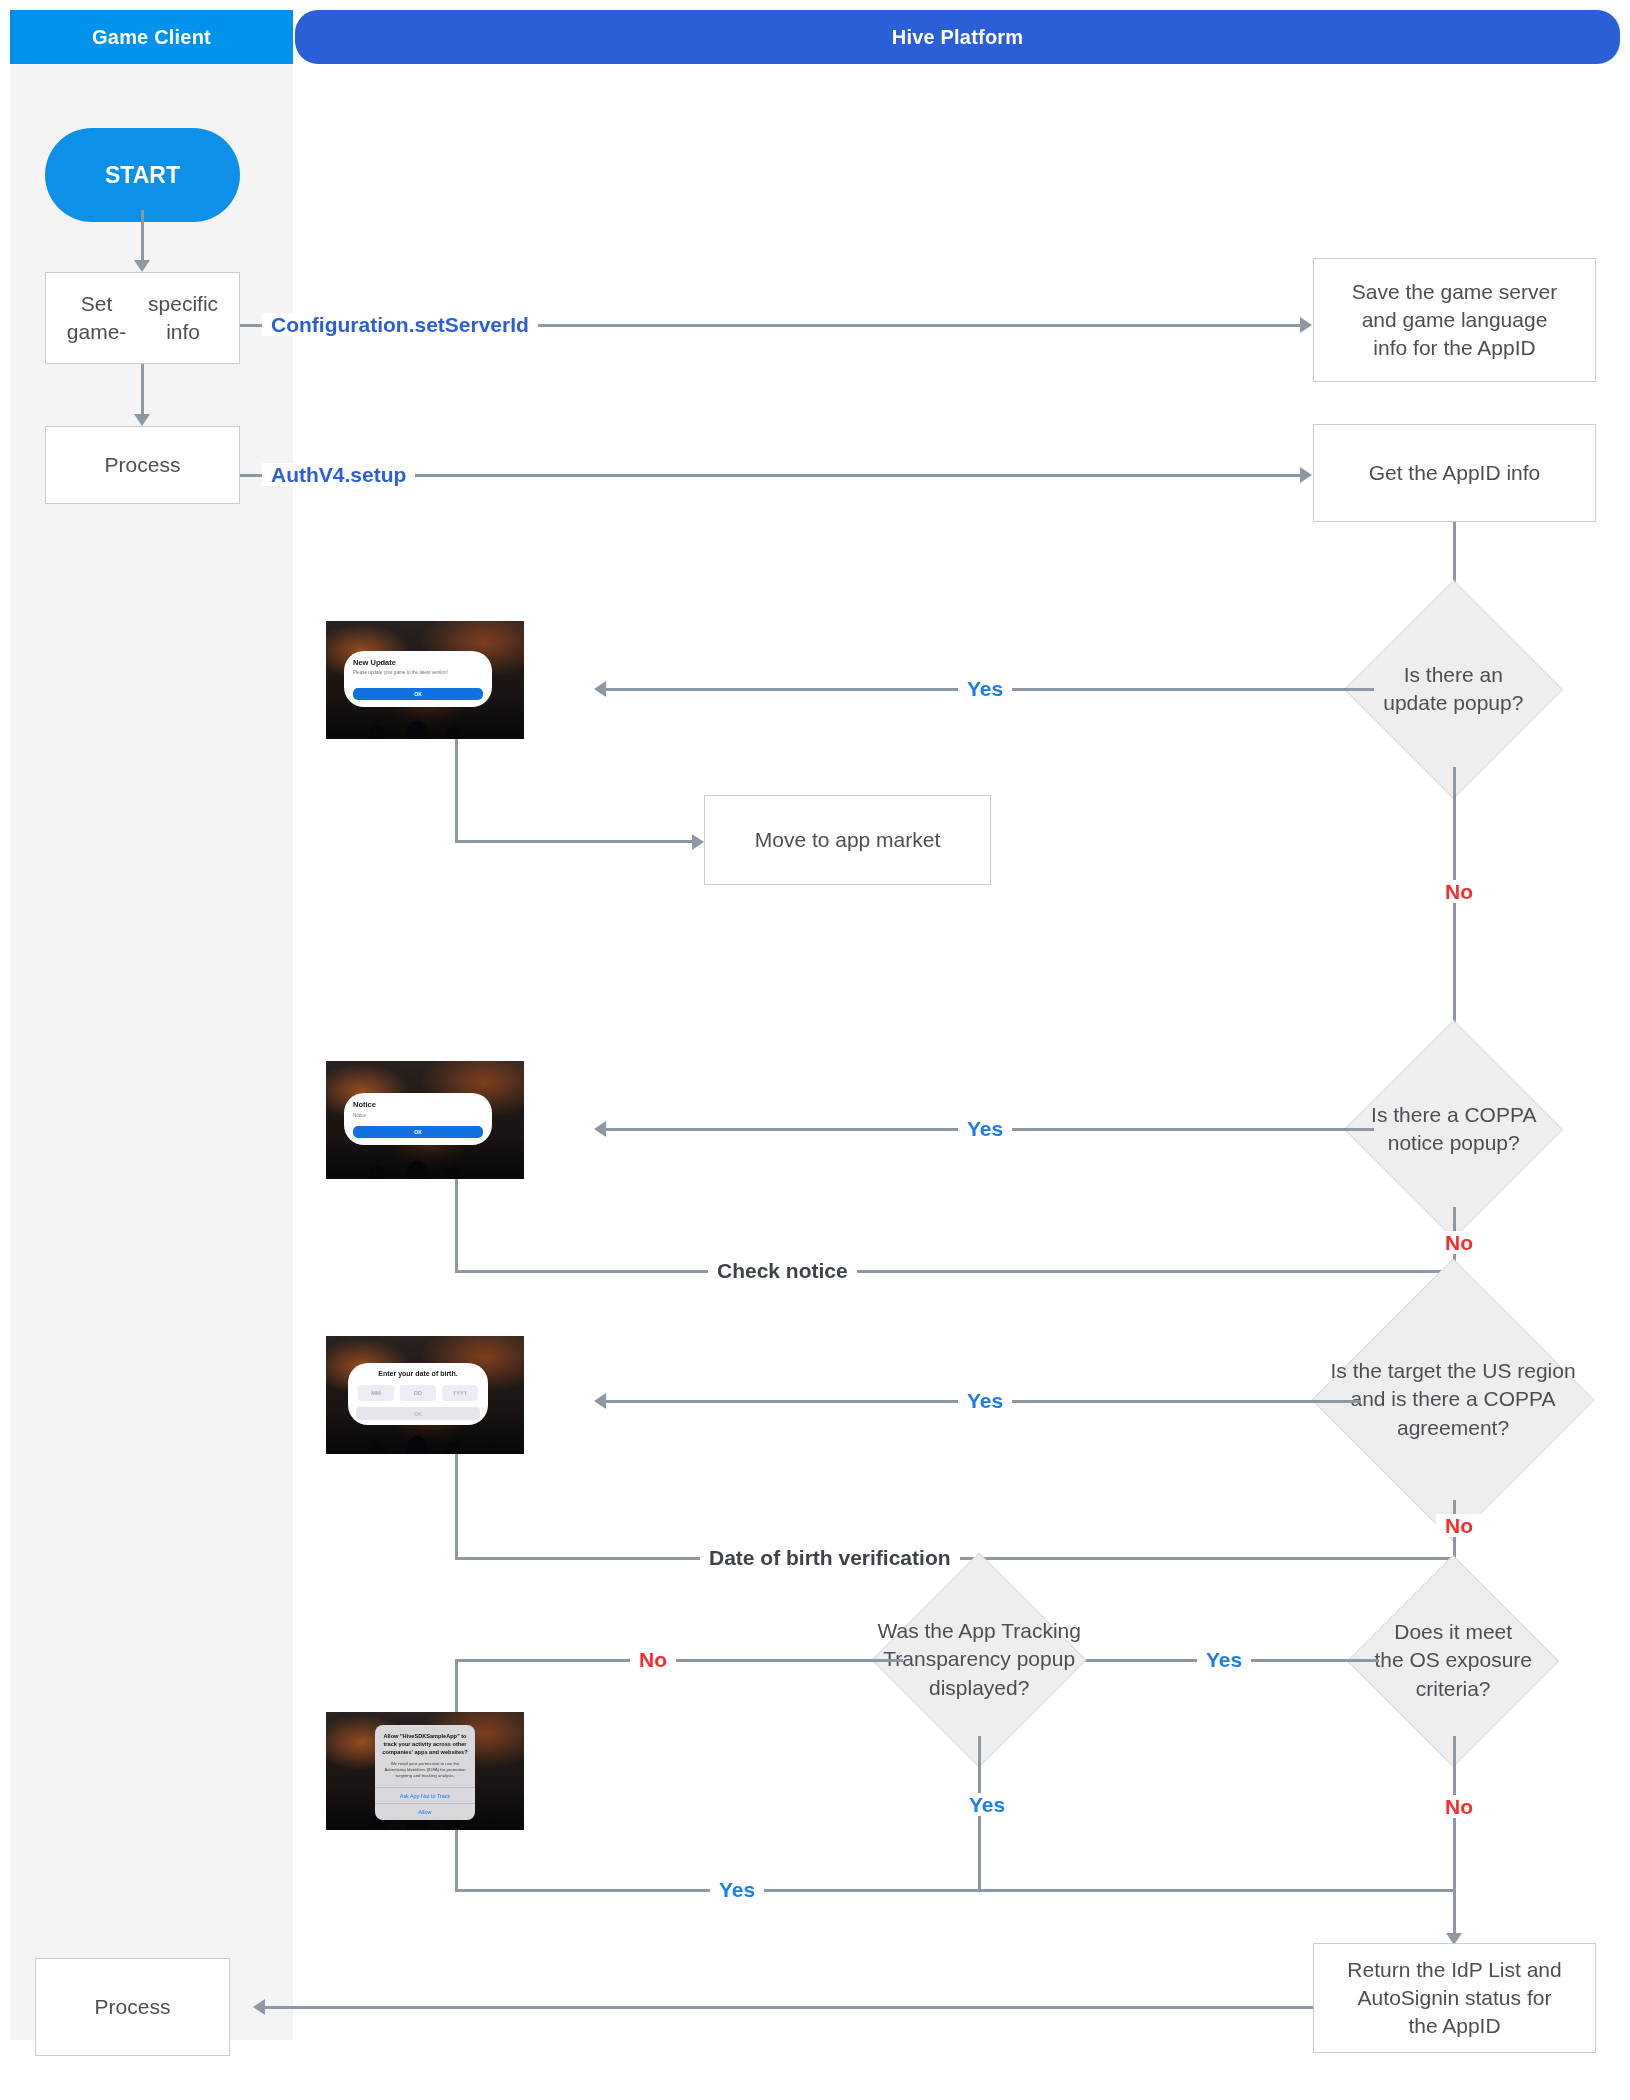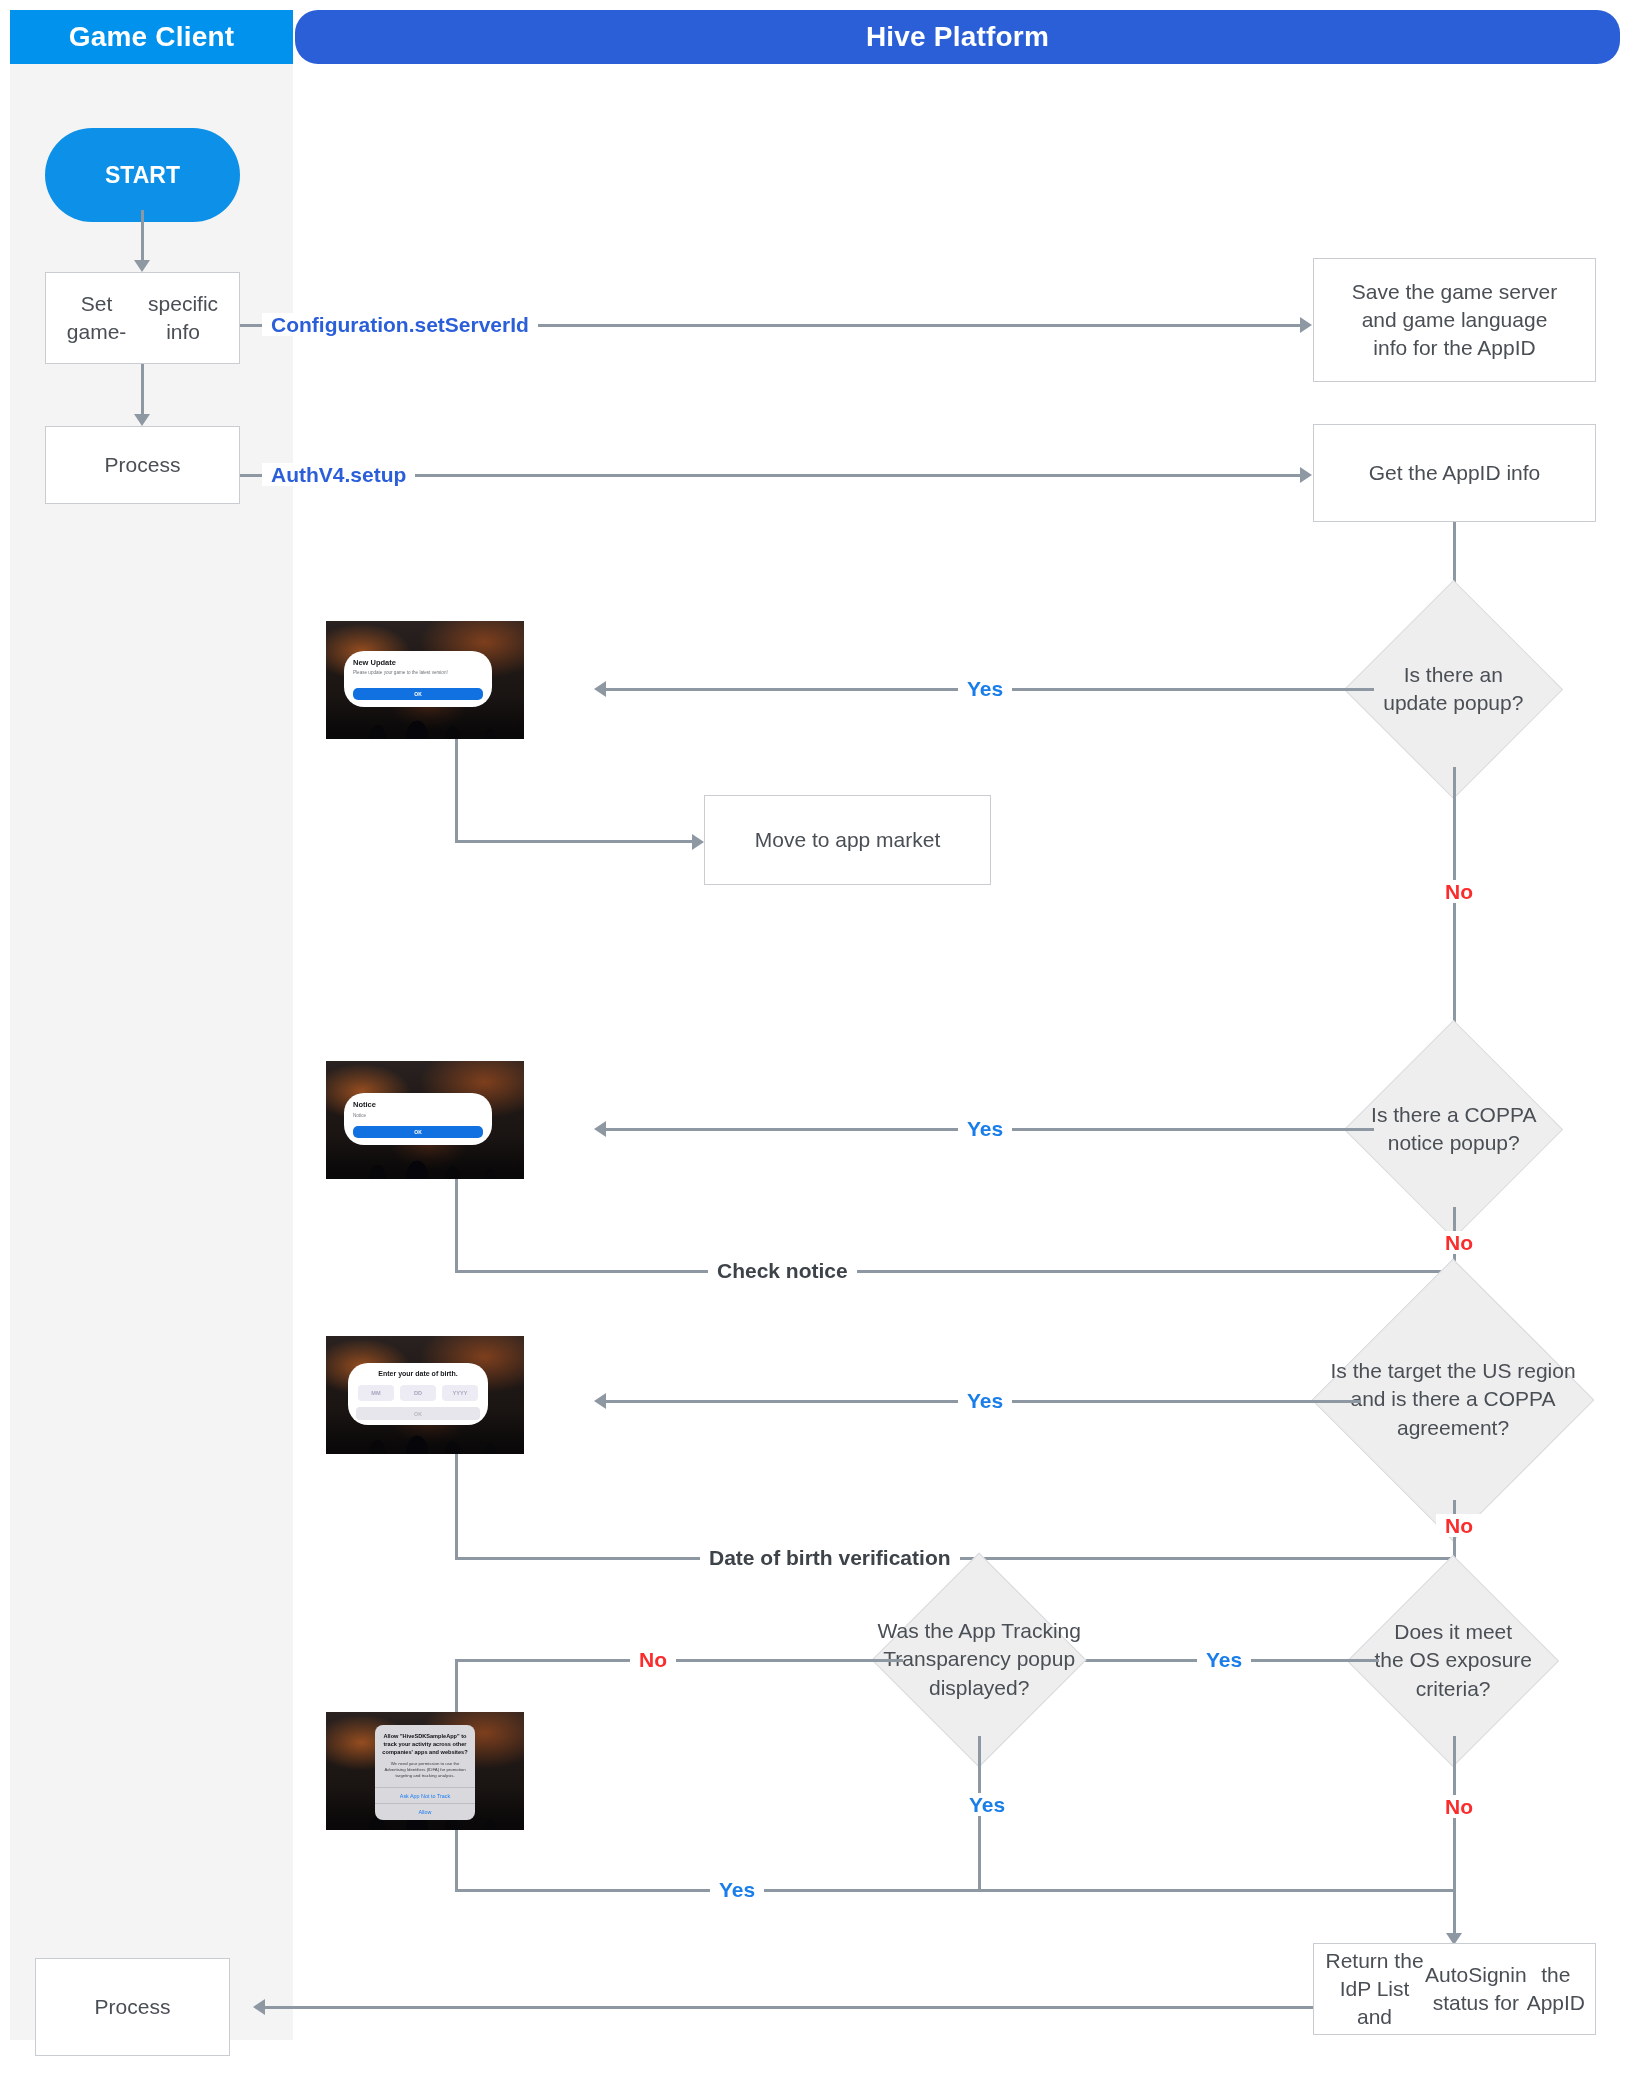--- a/index.html
+++ b/index.html
@@ -17,21 +17,21 @@
   
   .hdr{
     position:absolute;
     top:10px;
     height:54px;
     display:flex;
     align-items:center;
     justify-content:center;
     color:#ffffff;
     font-weight:bold;
-    font-size:28px;
+    font-size:20px;
     letter-spacing:.2px;
   }
   #hdr-left{ left:10px; width:283px; background:#0092ec; }
   #hdr-right{ left:295px; width:1325px; background:#2a5fd8;border-radius:23px; }
 
   
   #lane-left{
     position:absolute;
     left:10px; top:64px;
     width:283px; height:1976px;
@@ -361,21 +361,21 @@
   <div class="ln lnh" style="left:455px; top:1889px; width:1000px;"></div>
   <div class="elabel yes" style="left:710px; top:1878px;">Yes</div>
 
   <div class="ln lnv" style="left:978px; top:1736px; height:153px;"></div>
   <div class="elabel yes" style="left:960px; top:1793px;">Yes</div>
 
   <div class="ln lnv" style="left:1453px; top:1736px; height:200px;"></div>
   <div class="arrow arr-down" style="left:1446px; top:1933px;"></div>
   <div class="elabel no" style="left:1436px; top:1795px;">No</div>
 
-  <div class="node box" style="left:1313px; top:1943px; width:283px; height:92px; flex-direction:row;">
+  <div class="node box" style="left:1313px; top:1943px; width:283px; height:110px; flex-direction:column;">
     <span>Return the IdP List and</span>
     <span>AutoSignin status for</span>
     <span>the AppID</span>
   </div>
 
   <div class="ln lnh" style="left:265px; top:2006px; width:1048px;"></div>
   <div class="arrow arr-left" style="left:253px; top:1999px;"></div>
 
   <div class="node box" style="left:35px; top:1958px; width:195px; height:98px;">
     <span>Process</span>

